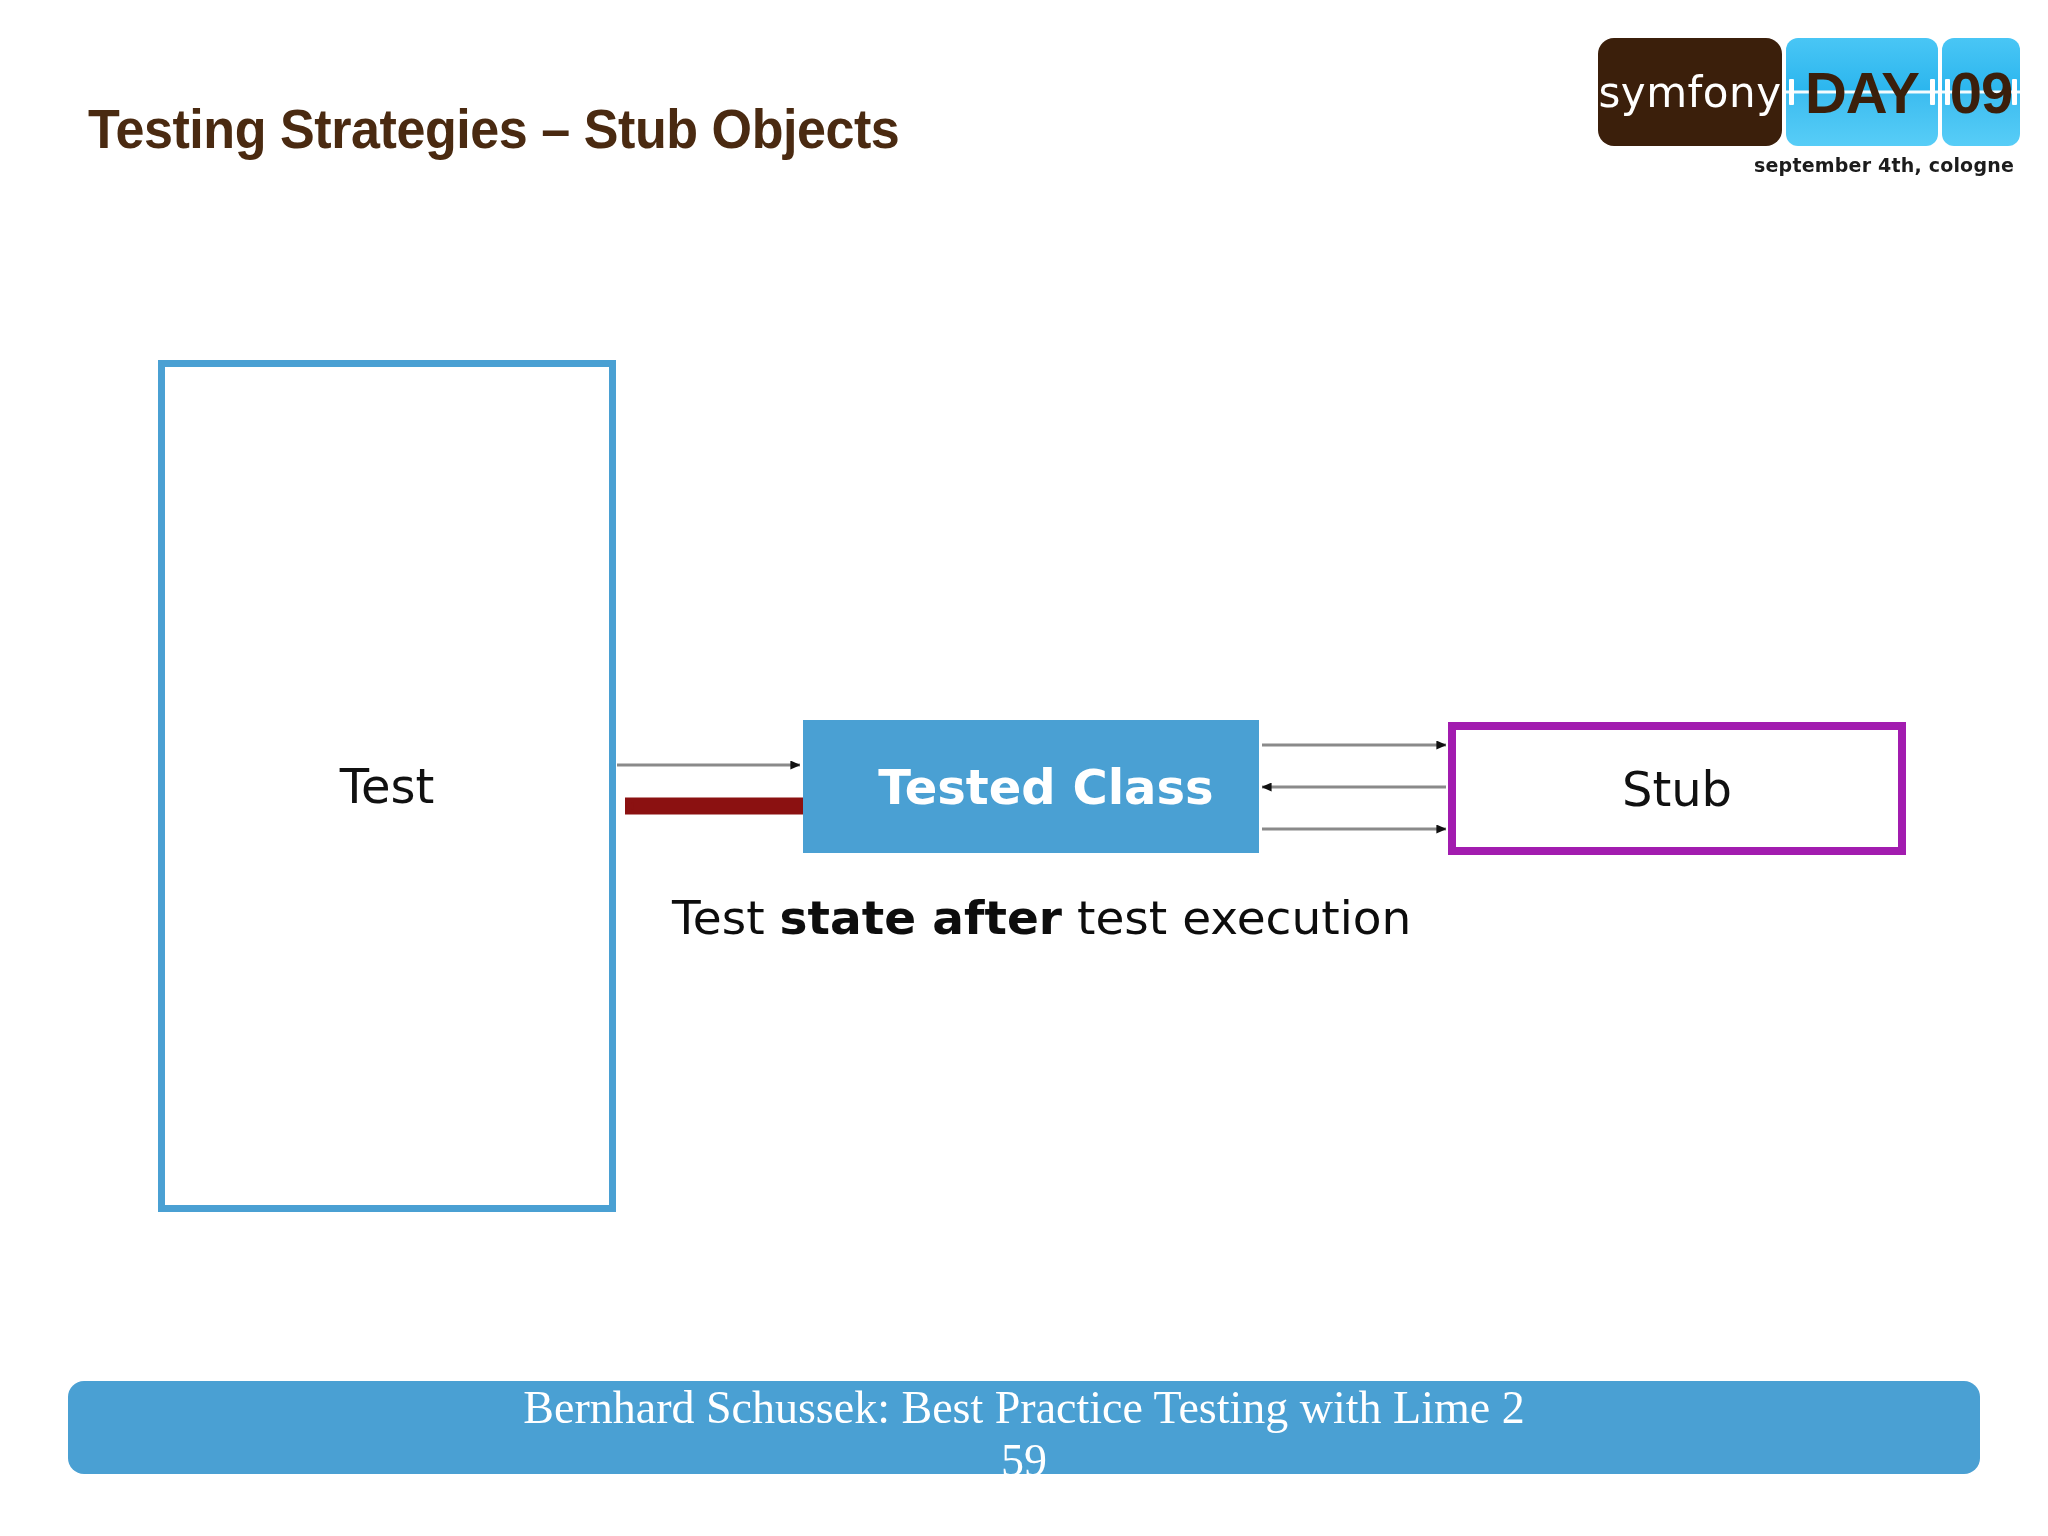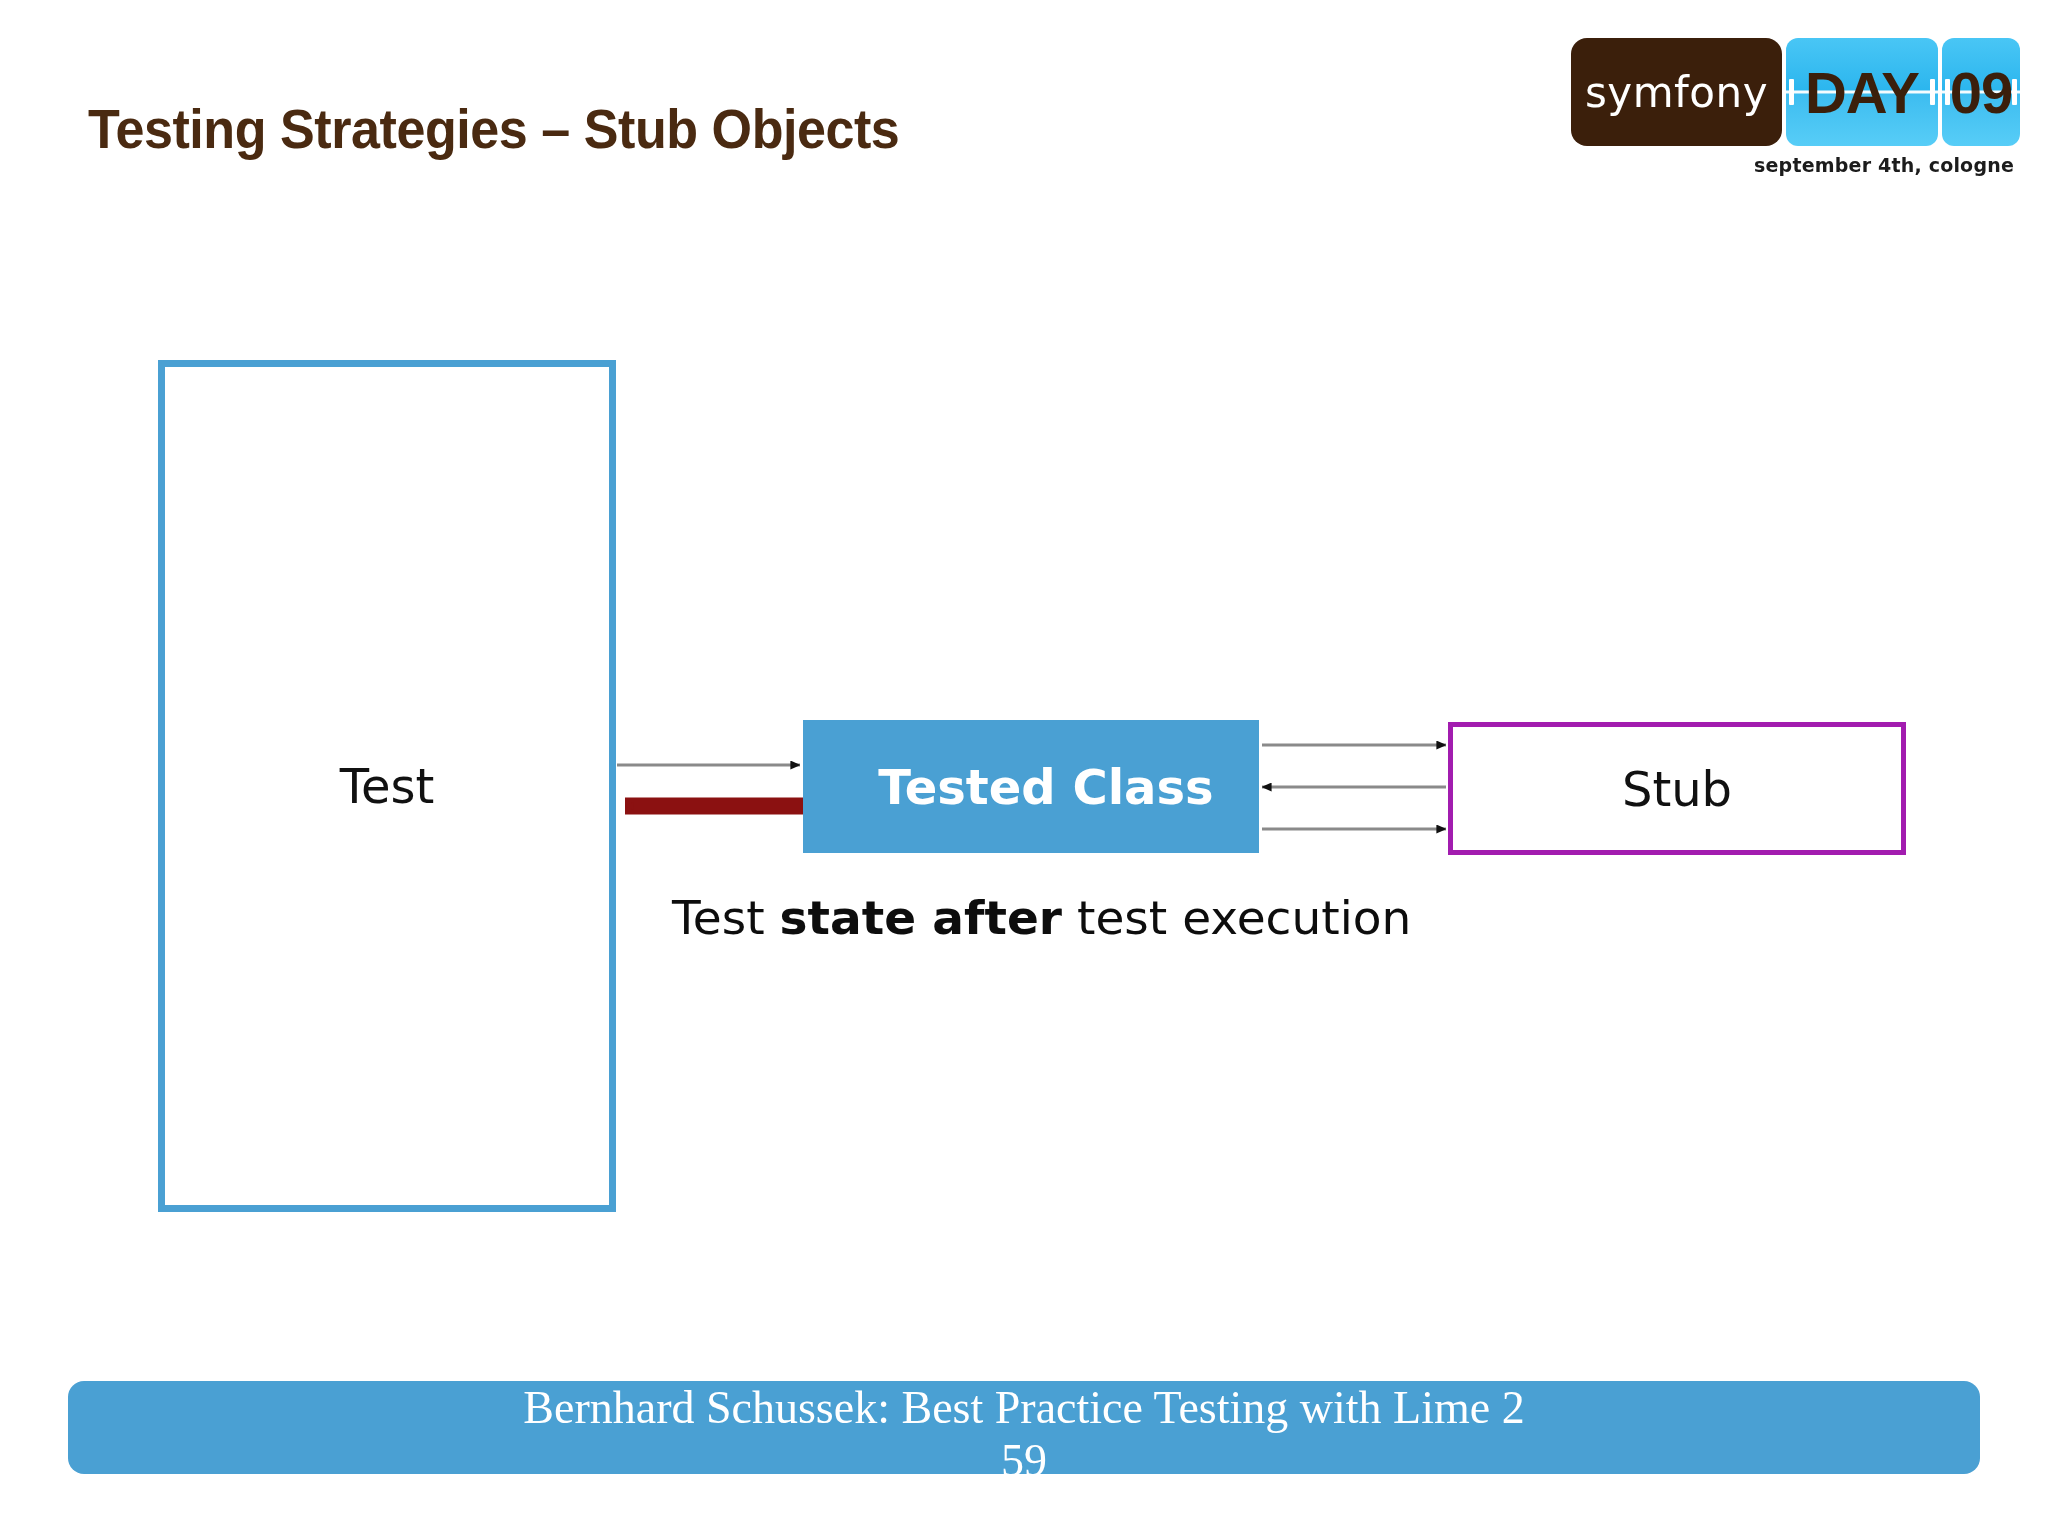--- a/index.html
+++ b/index.html
@@ -41,21 +41,21 @@
   .logo-row {
     display: flex;
     align-items: stretch;
     height: 108px;
     gap: 4px;
     justify-content: flex-end;
   }
   .logo-symfony {
     background: #3b1f0b;
     border-radius: 16px;
-    width: 211px;
+    width: 184px;
     display: flex;
     align-items: center;
     justify-content: center;
     color: #ffffff;
     font-family: "DejaVu Sans", sans-serif;
     font-size: 42px;
     letter-spacing: 0.5px;
     font-weight: 500;
   }
   .logo-tile {
@@ -136,21 +136,21 @@
     color: #ffffff;
     font-size: 48px;
     font-weight: bold;
     padding-left: 30px;
   }
   .box-stub {
     left: 1448px;
     top: 722px;
     width: 458px;
     height: 133px;
-    border: 5px solid #a21caf;
+    border: 8px solid #a21caf;
     background: #ffffff;
     font-size: 48px;
     color: #111111;
   }
 
   .caption {
     position: absolute;
     left: 672px;
     top: 890px;
     font-family: "DejaVu Sans", sans-serif;

